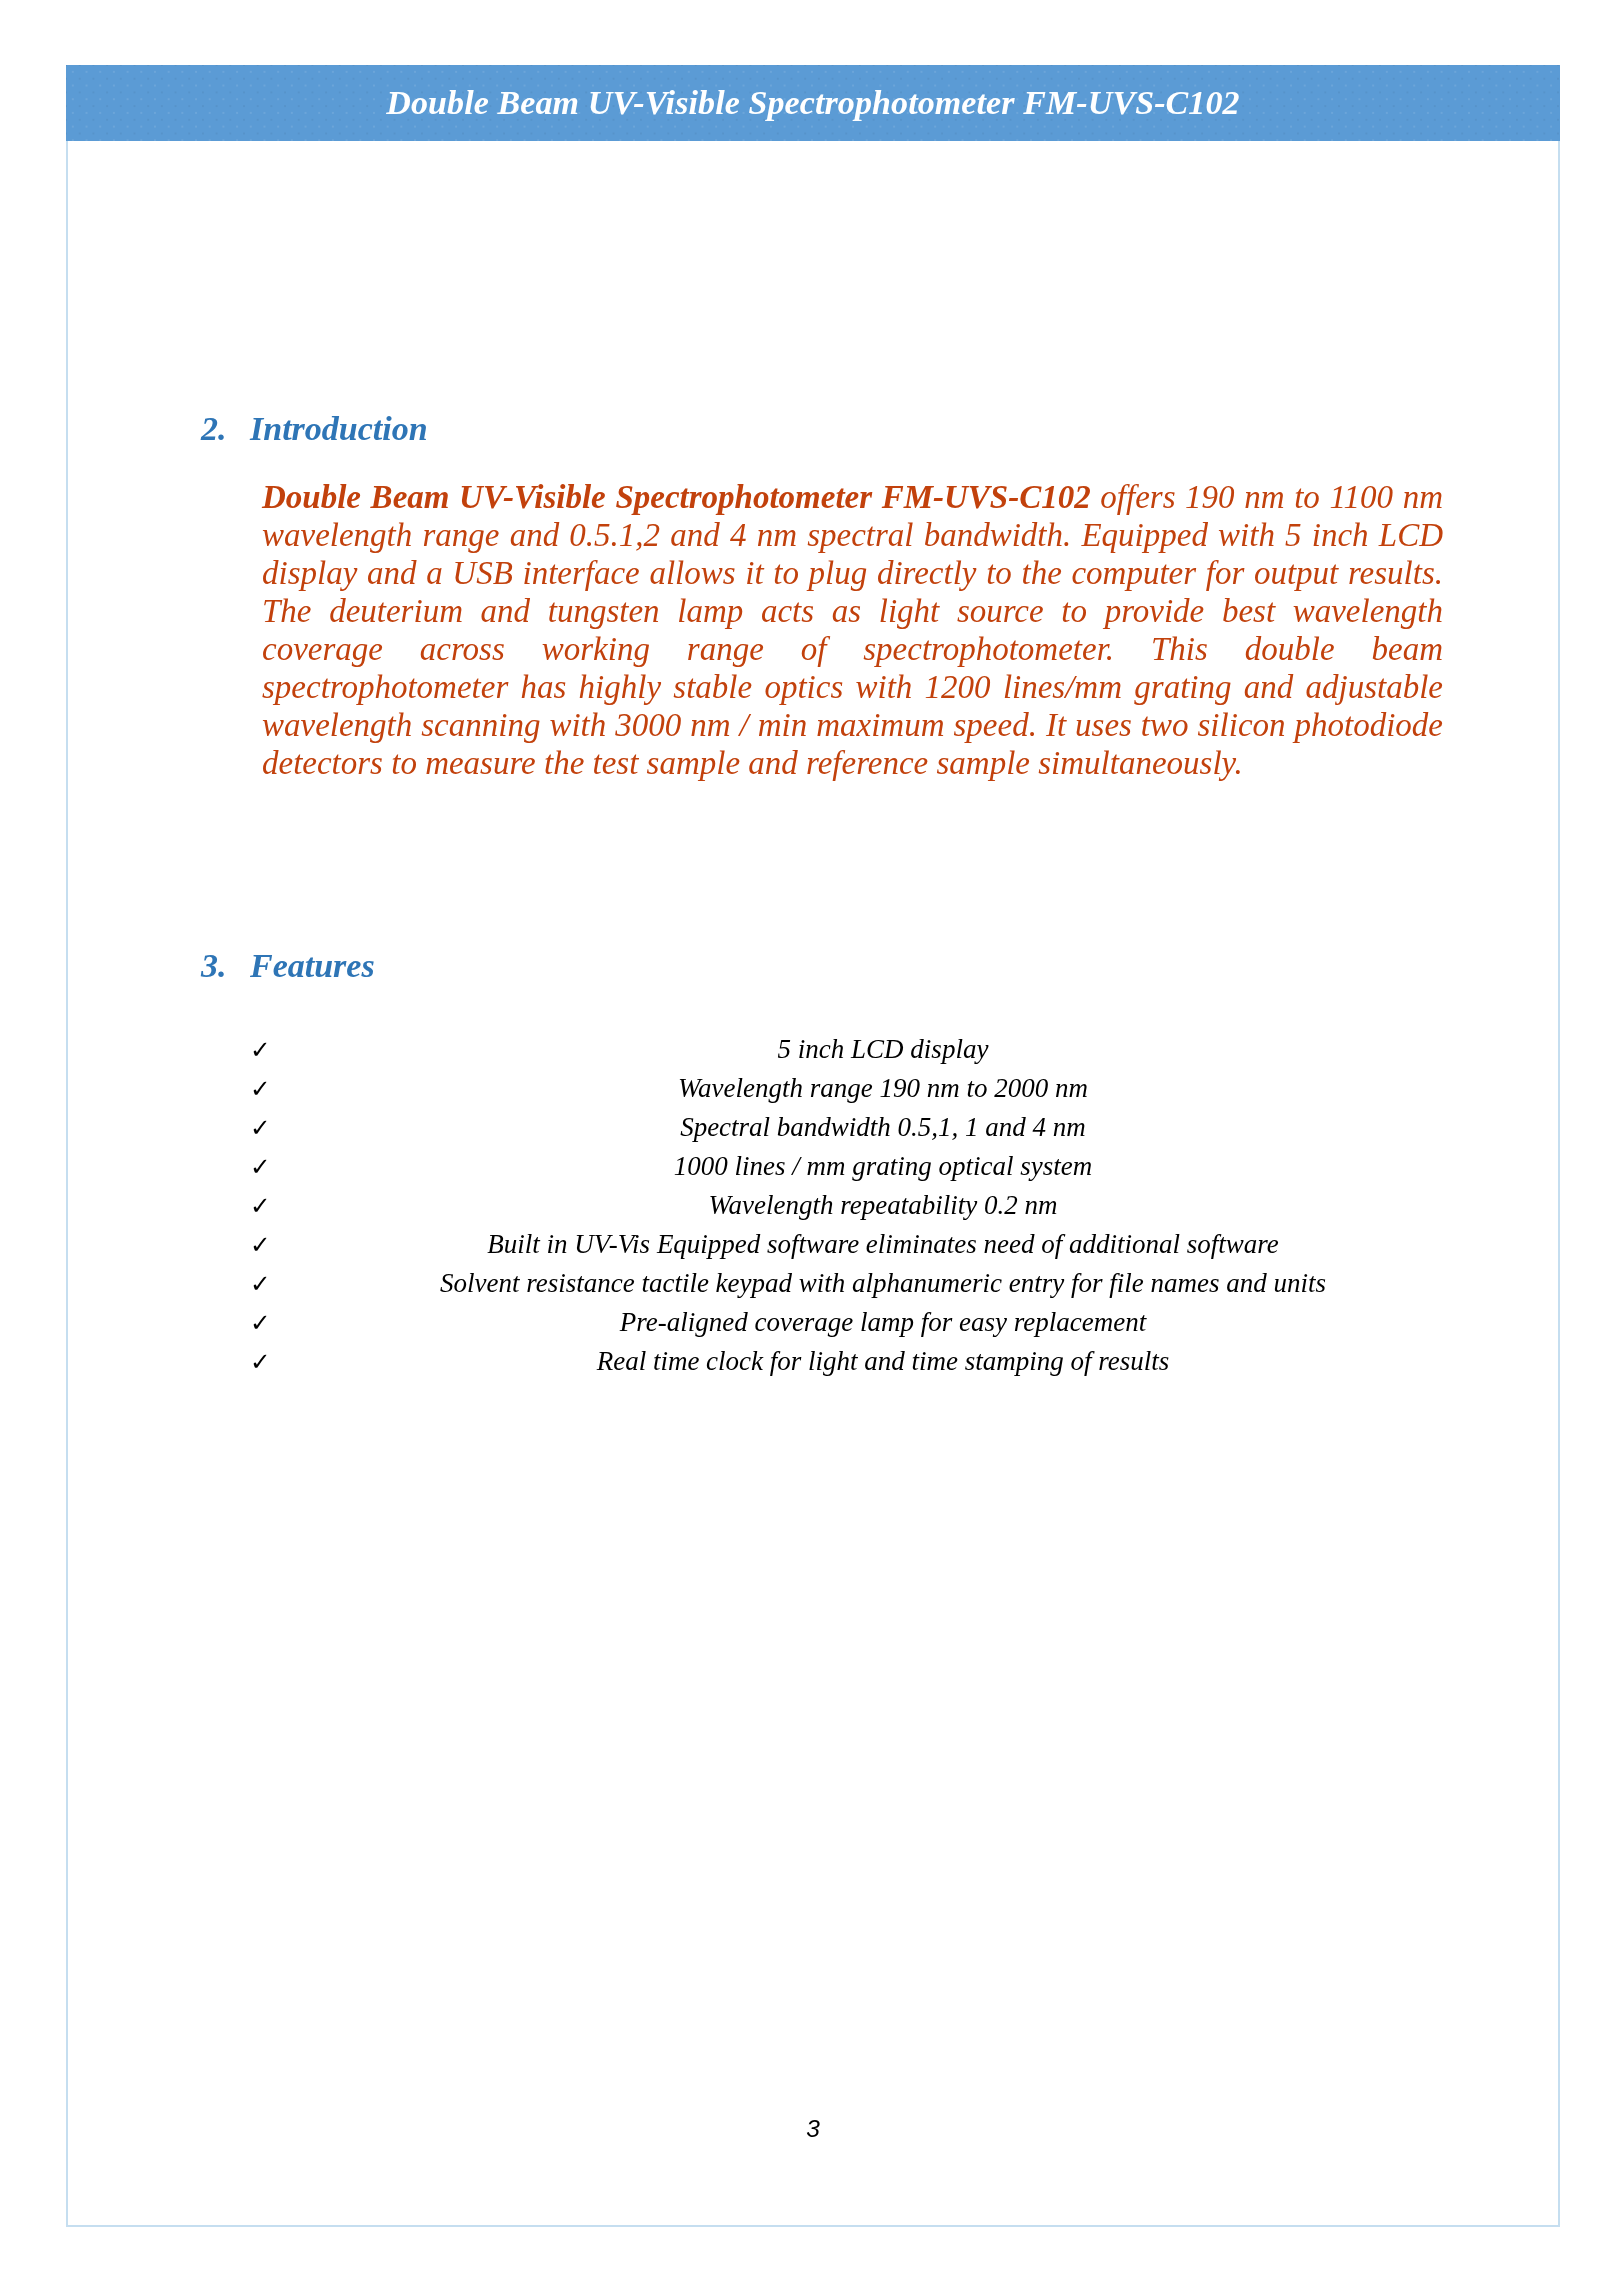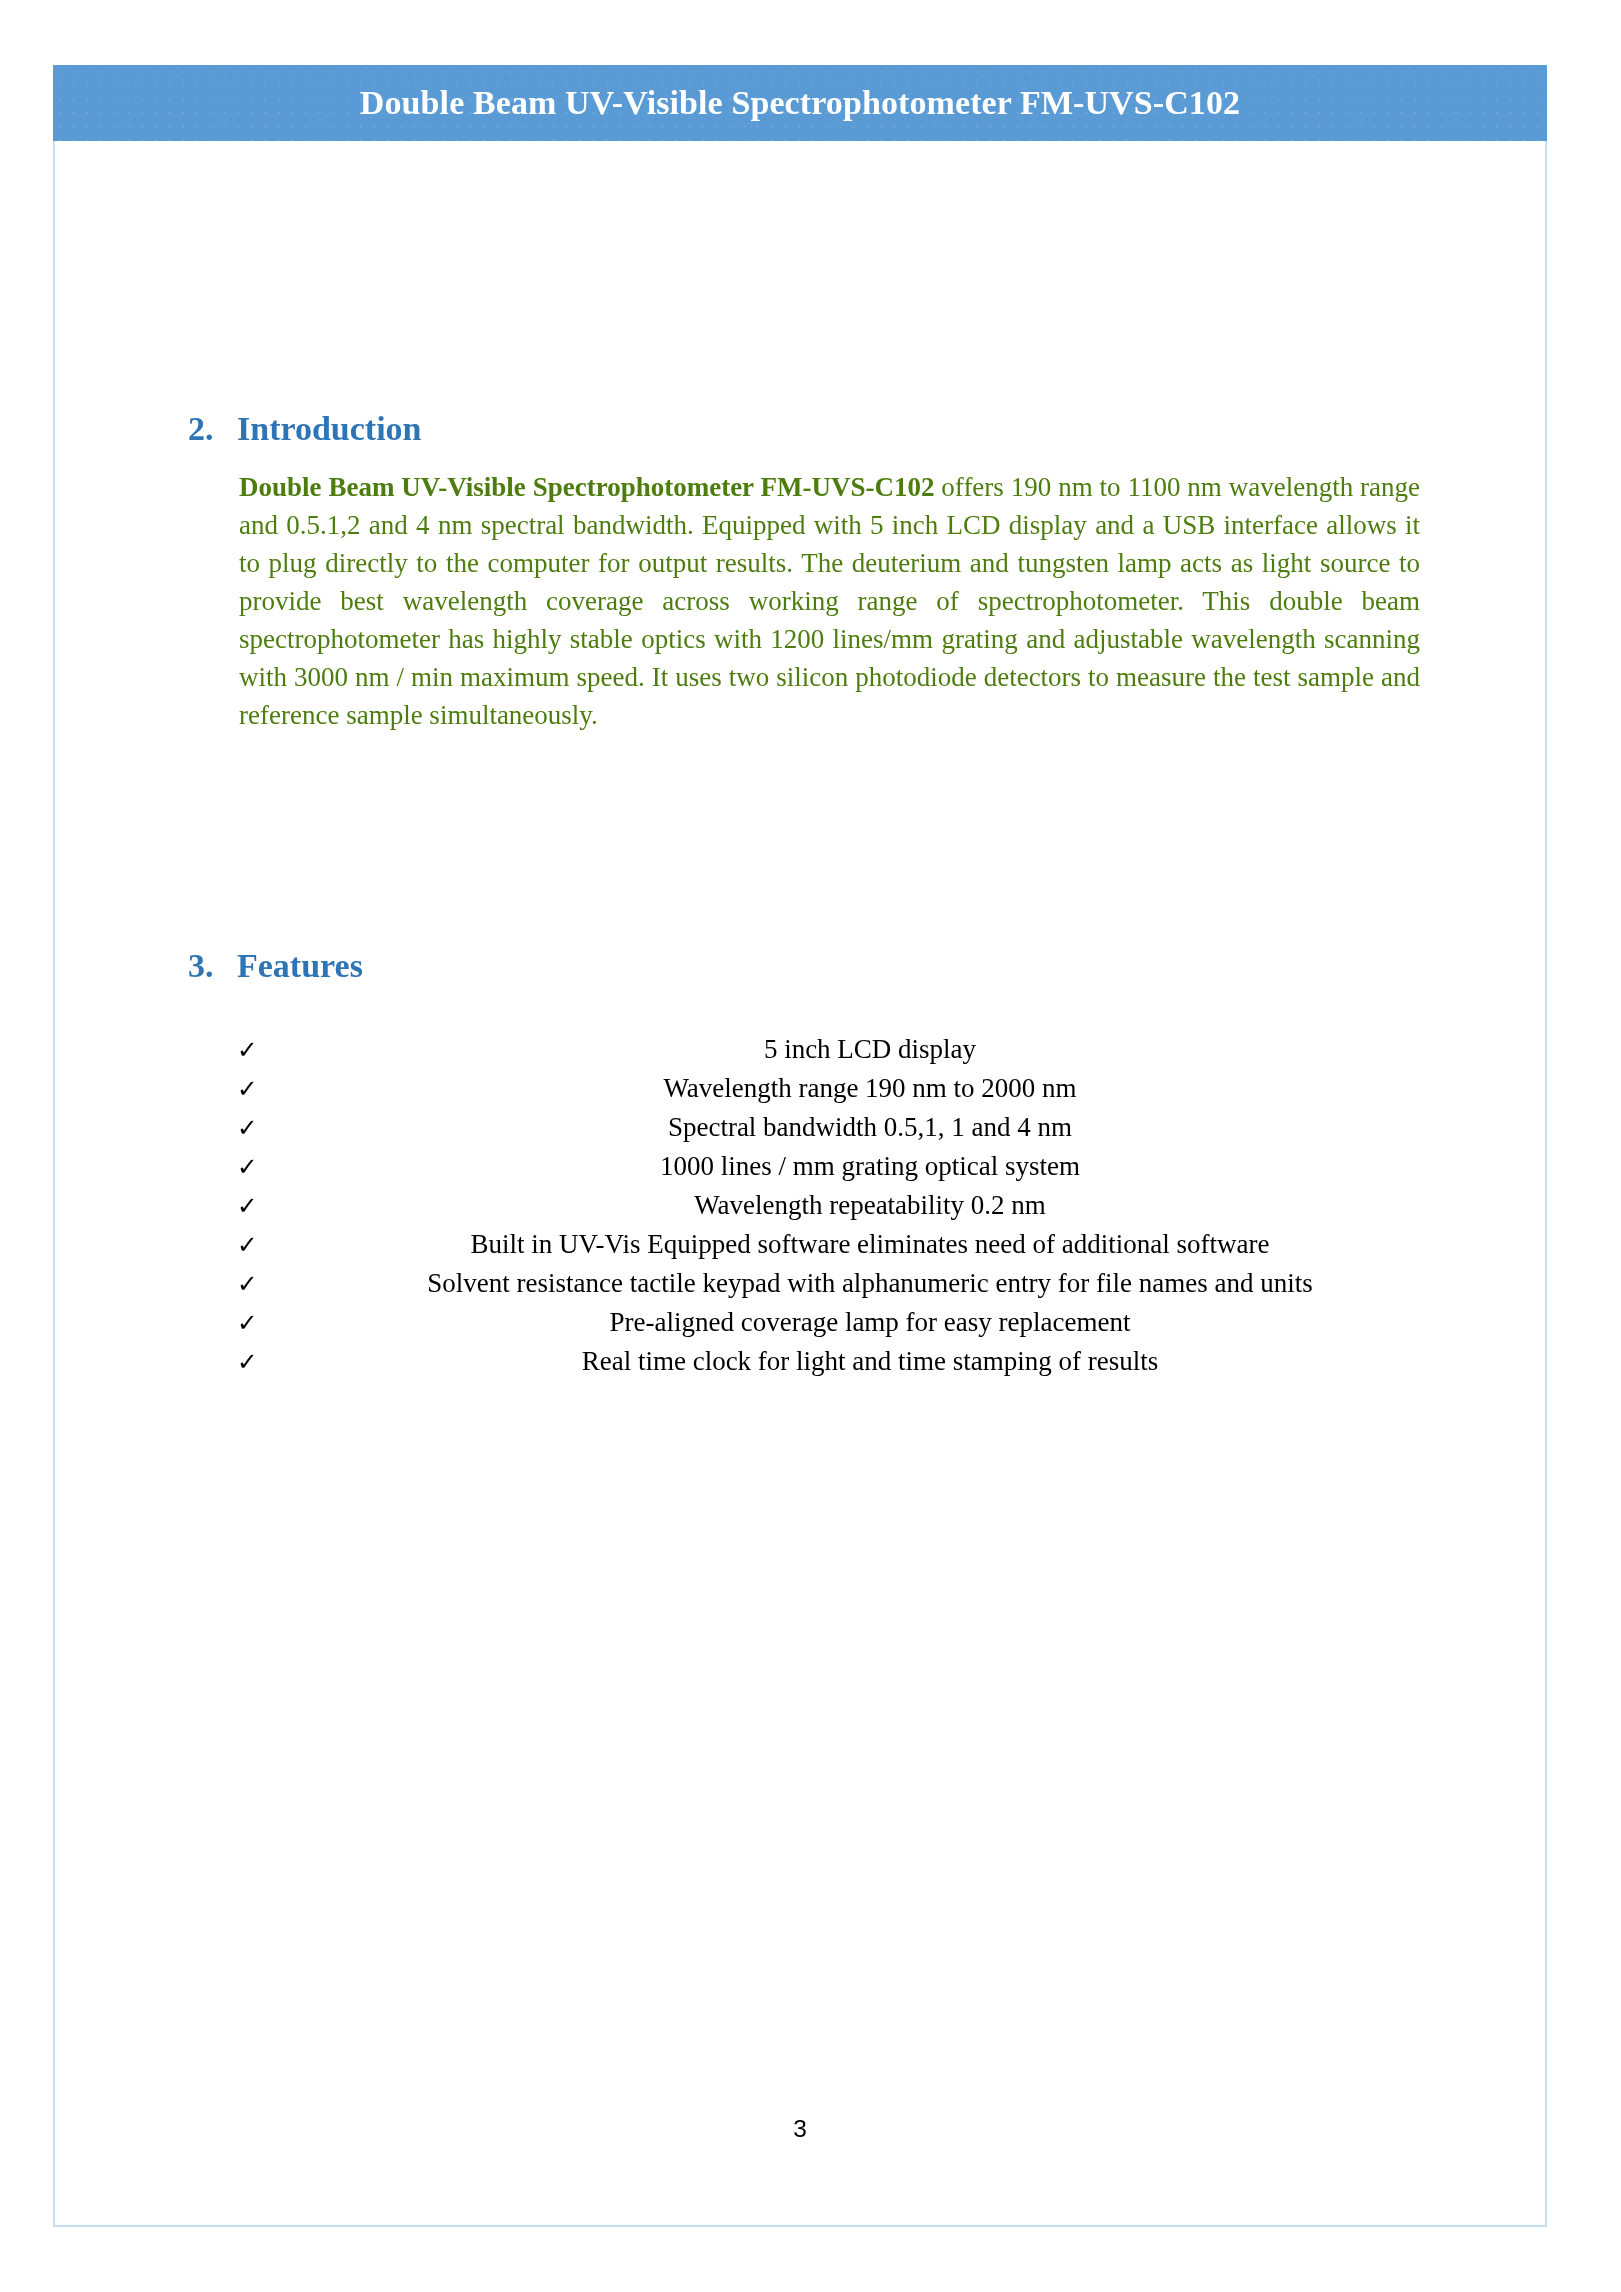--- a/index.html
+++ b/index.html
@@ -12,27 +12,28 @@
     width: 1621px;
     height: 2293px;
     position: relative;
     font-family: "Liberation Serif", "DejaVu Serif", serif;
     -webkit-font-smoothing: antialiased;
   }
 
   
   #page {
     position: absolute;
-    left: 53px;
+    left: 66px;
     top: 65px;
     width: 1494px;
     height: 2162px;
     box-sizing: border-box;
     border: 2px solid #c5def0;
     background: #ffffff;
+    font-style: italic;
   }
 
   
   #title-banner {
     position: absolute;
     left: -2px;
     top: -2px;
     width: 1494px;
     height: 76px;
     box-sizing: border-box;
@@ -84,27 +85,27 @@
   }
   #heading-introduction { left: 133px; top: 267px; }
   #heading-features     { left: 133px; top: 804px; }
 
   
   #intro-paragraph {
     position: absolute;
     left: 182px;
     top: 323px;
     width: 1181px;
-    margin: 2px;
+    margin: 12px;
     text-align: justify;
     text-justify: inter-word;
     font-family: "Liberation Serif", "DejaVu Serif", serif;
-    font-size: 27px;
+    font-size: 33px;
     line-height: 38px;
-    color: #4d7c0f;
+    color: #c2410c;
   }
   #intro-paragraph .lead {
     font-weight: bold;
   }
 
   
   #features-list {
     position: absolute;
     left: 182px;
     top: 887px;

